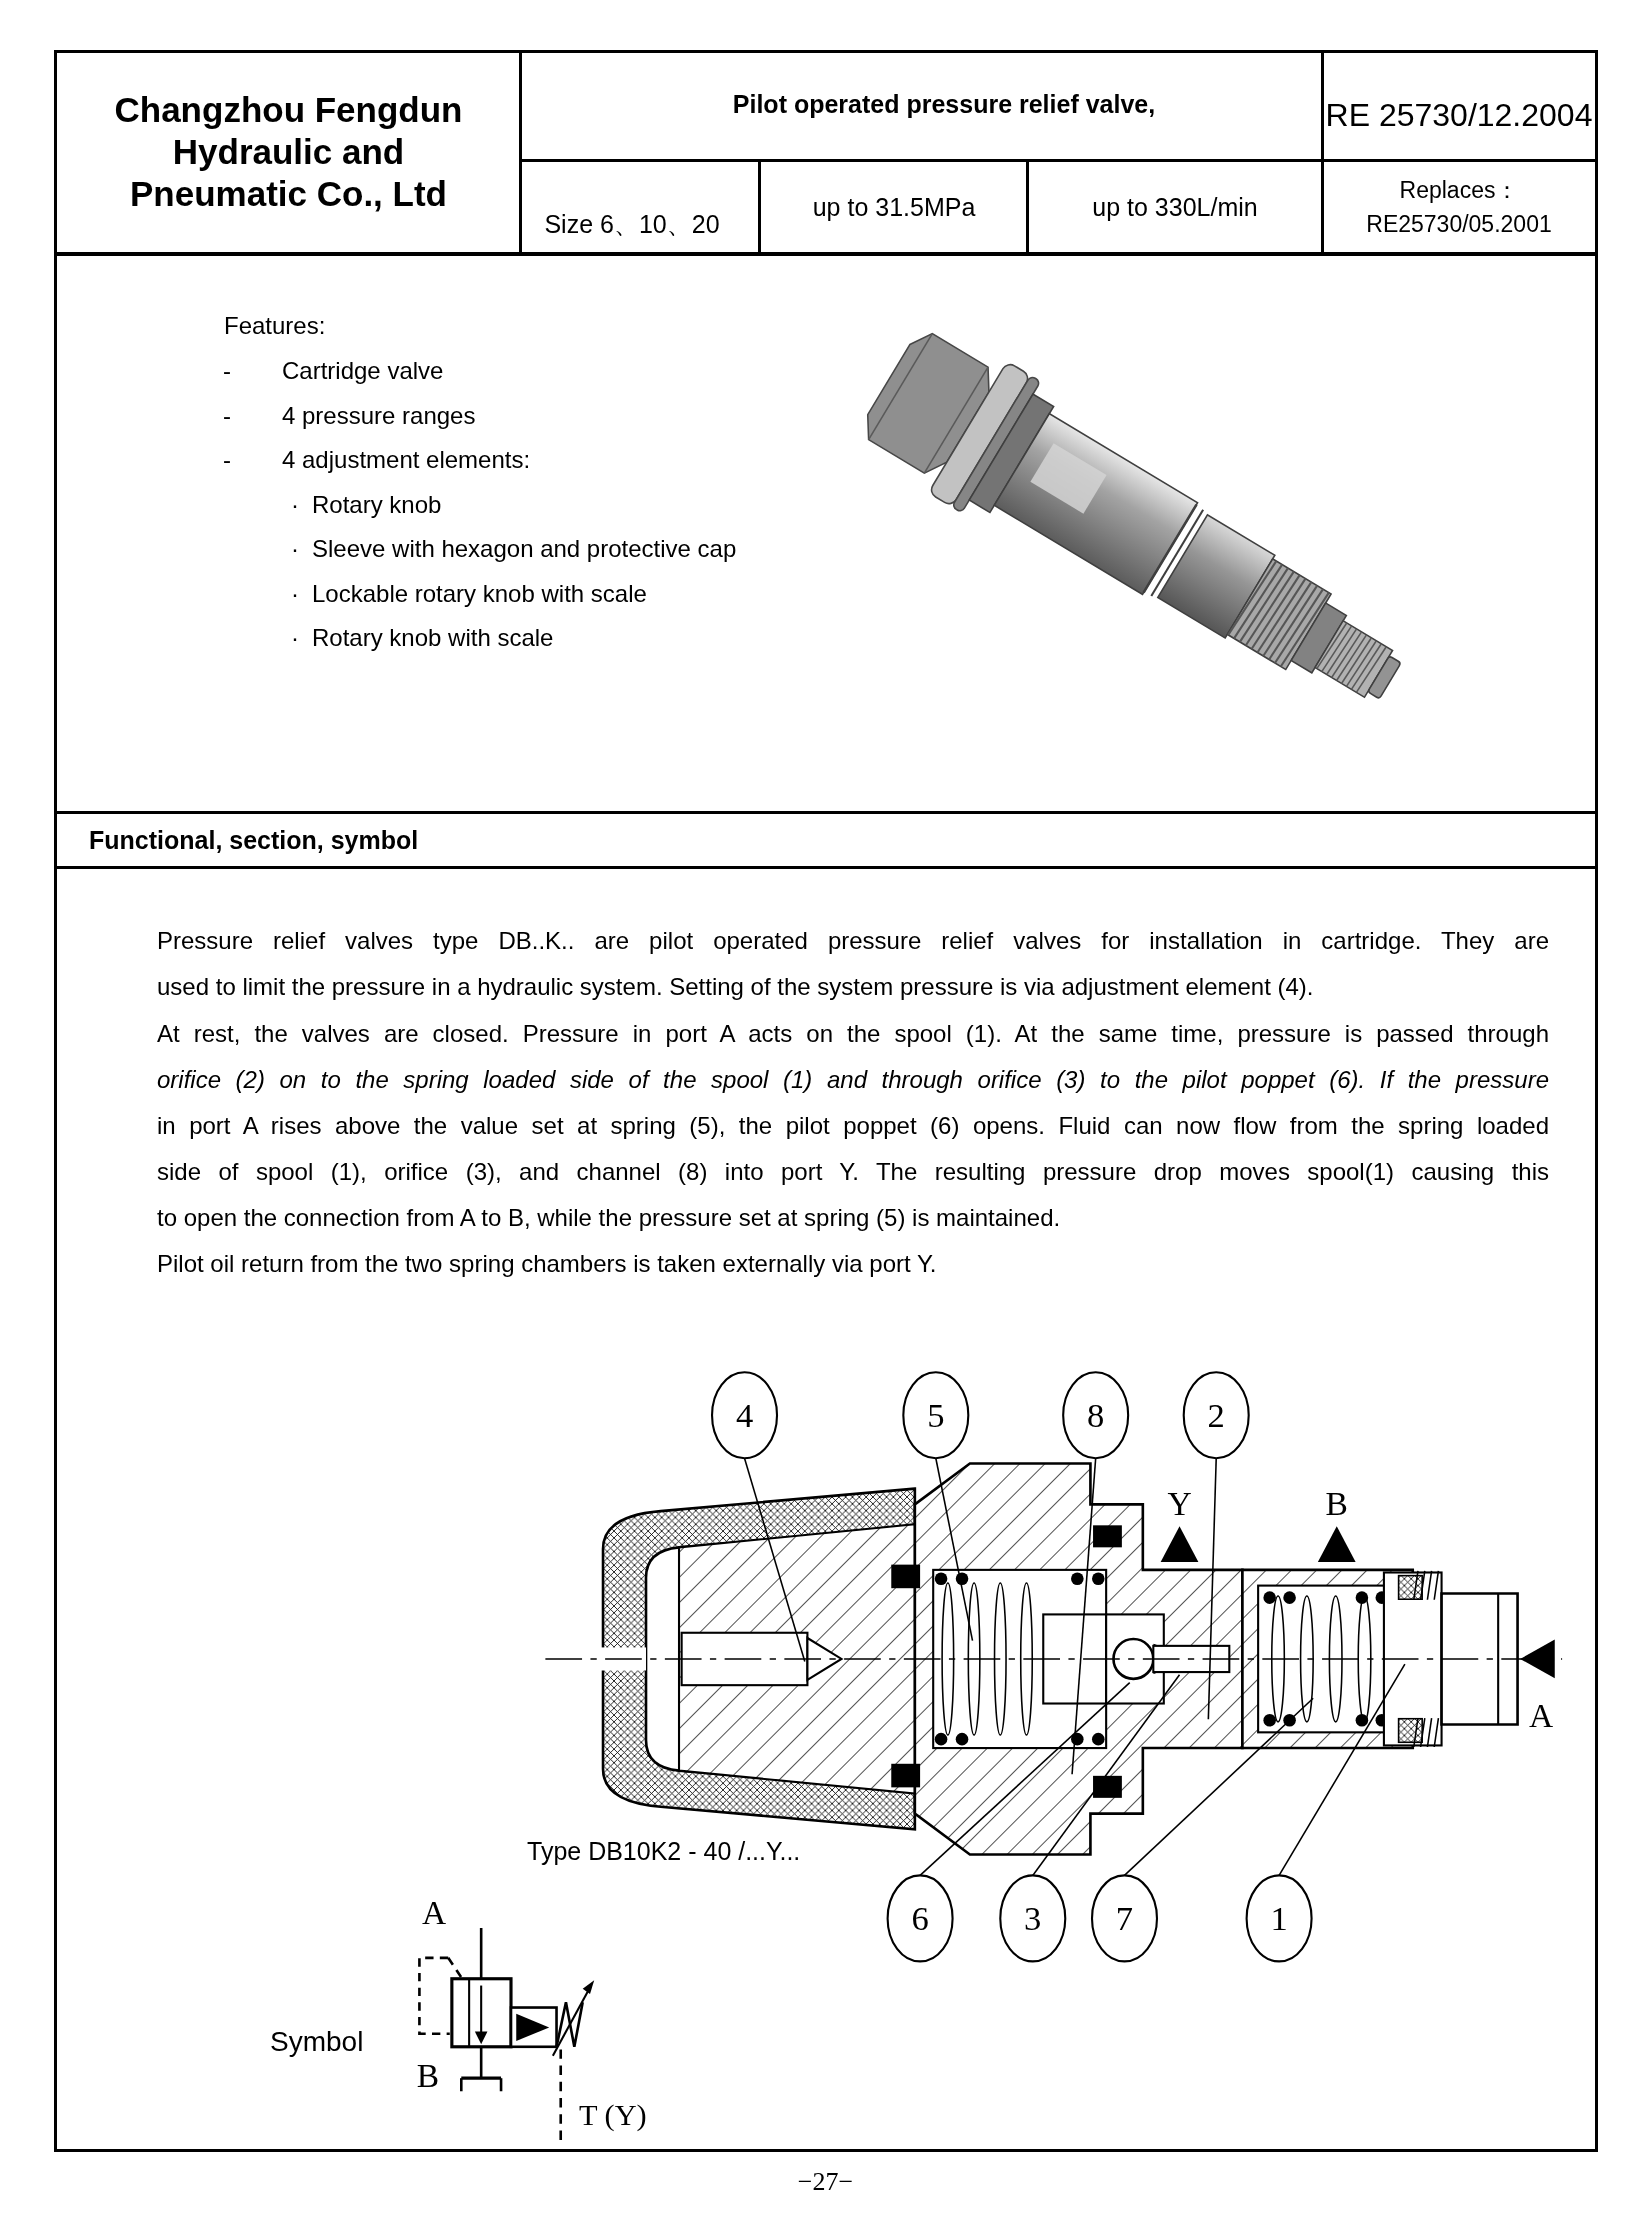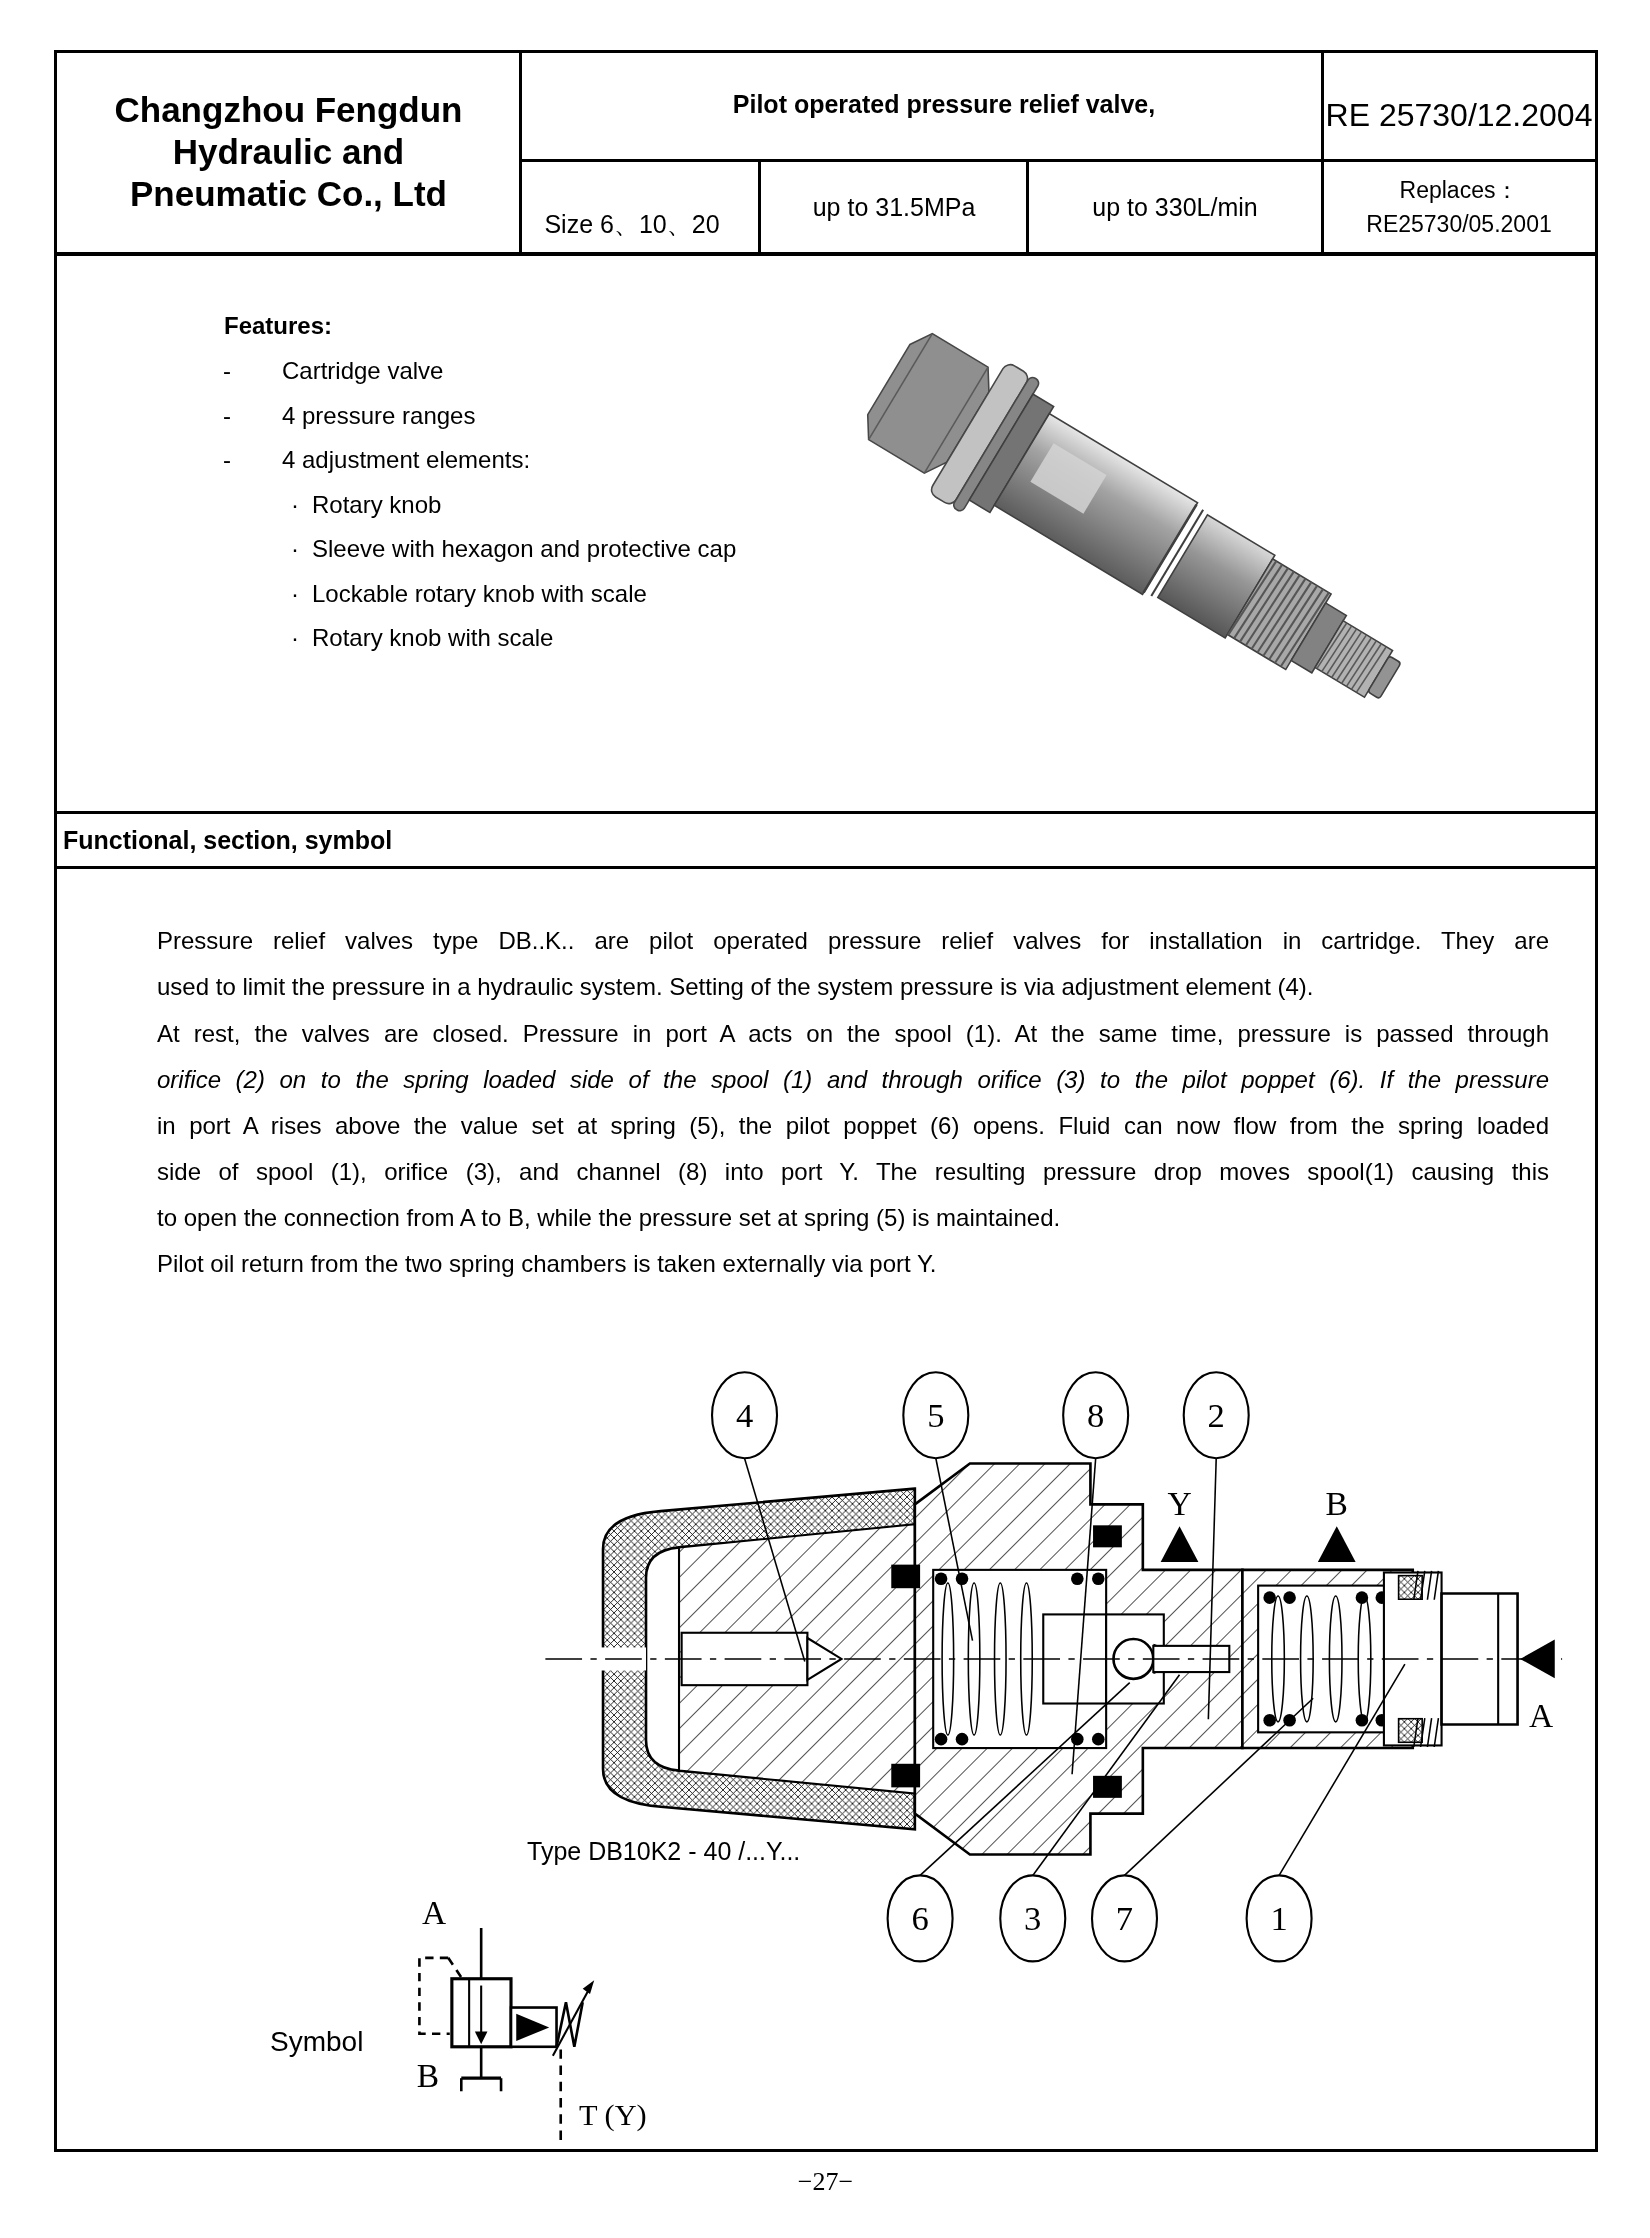--- a/index.html
+++ b/index.html
@@ -8,26 +8,26 @@
   .page { position:relative; width:1651px; height:2239px; background:#fff; overflow:hidden; }
   .abs { position:absolute; }
   .ln { position:absolute; background:#000; }
   .border-box { position:absolute; left:54px; top:50px; width:1544px; height:2102px; border:3.7px solid #000; }
   .cell { position:absolute; display:flex; align-items:center; justify-content:center; text-align:center; }
   .company { font-weight:bold; font-size:35px; line-height:42px; }
   .title { font-weight:bold; font-size:25px; line-height:49px; }
   .doc-no { font-size:32px;margin-top:11px; }
   .spec { font-size:25px; }
   .replaces { font-size:23px; line-height:34px; }
-  .features-head { font-weight:bold; font-size:24px; }
+  .features-head { font-weight:normal; font-size:24px; }
   .feat-item { position:absolute; font-size:24px; white-space:nowrap; }
   .section-band { position:absolute; left:54px; top:811px; width:1544px; height:58px;
                   border-top:3.7px solid #000; border-bottom:3.7px solid #000;
                   display:flex; align-items:center; }
-  .section-band .txt { font-weight:bold; font-size:25px; padding-left:9px; }
+  .section-band .txt { font-weight:bold; font-size:25px; padding-left:35px; }
   .bodyline { position:absolute; left:157px; width:1392px; font-size:24px; height:46px; line-height:46px; white-space:nowrap; }
   .bodyline.j { white-space:normal; text-align:justify; text-align-last:justify; }
   .type-label { position:absolute; font-size:25px; white-space:nowrap; }
   .symbol-label { position:absolute; font-size:28px; }
   .page-num { position:absolute; left:0; top:2167px; width:100%; text-align:center;
               font-family:"Liberation Serif", serif; font-size:26px; }
   svg text { fill:#000; }
 </style>
 </head>
 <body>

